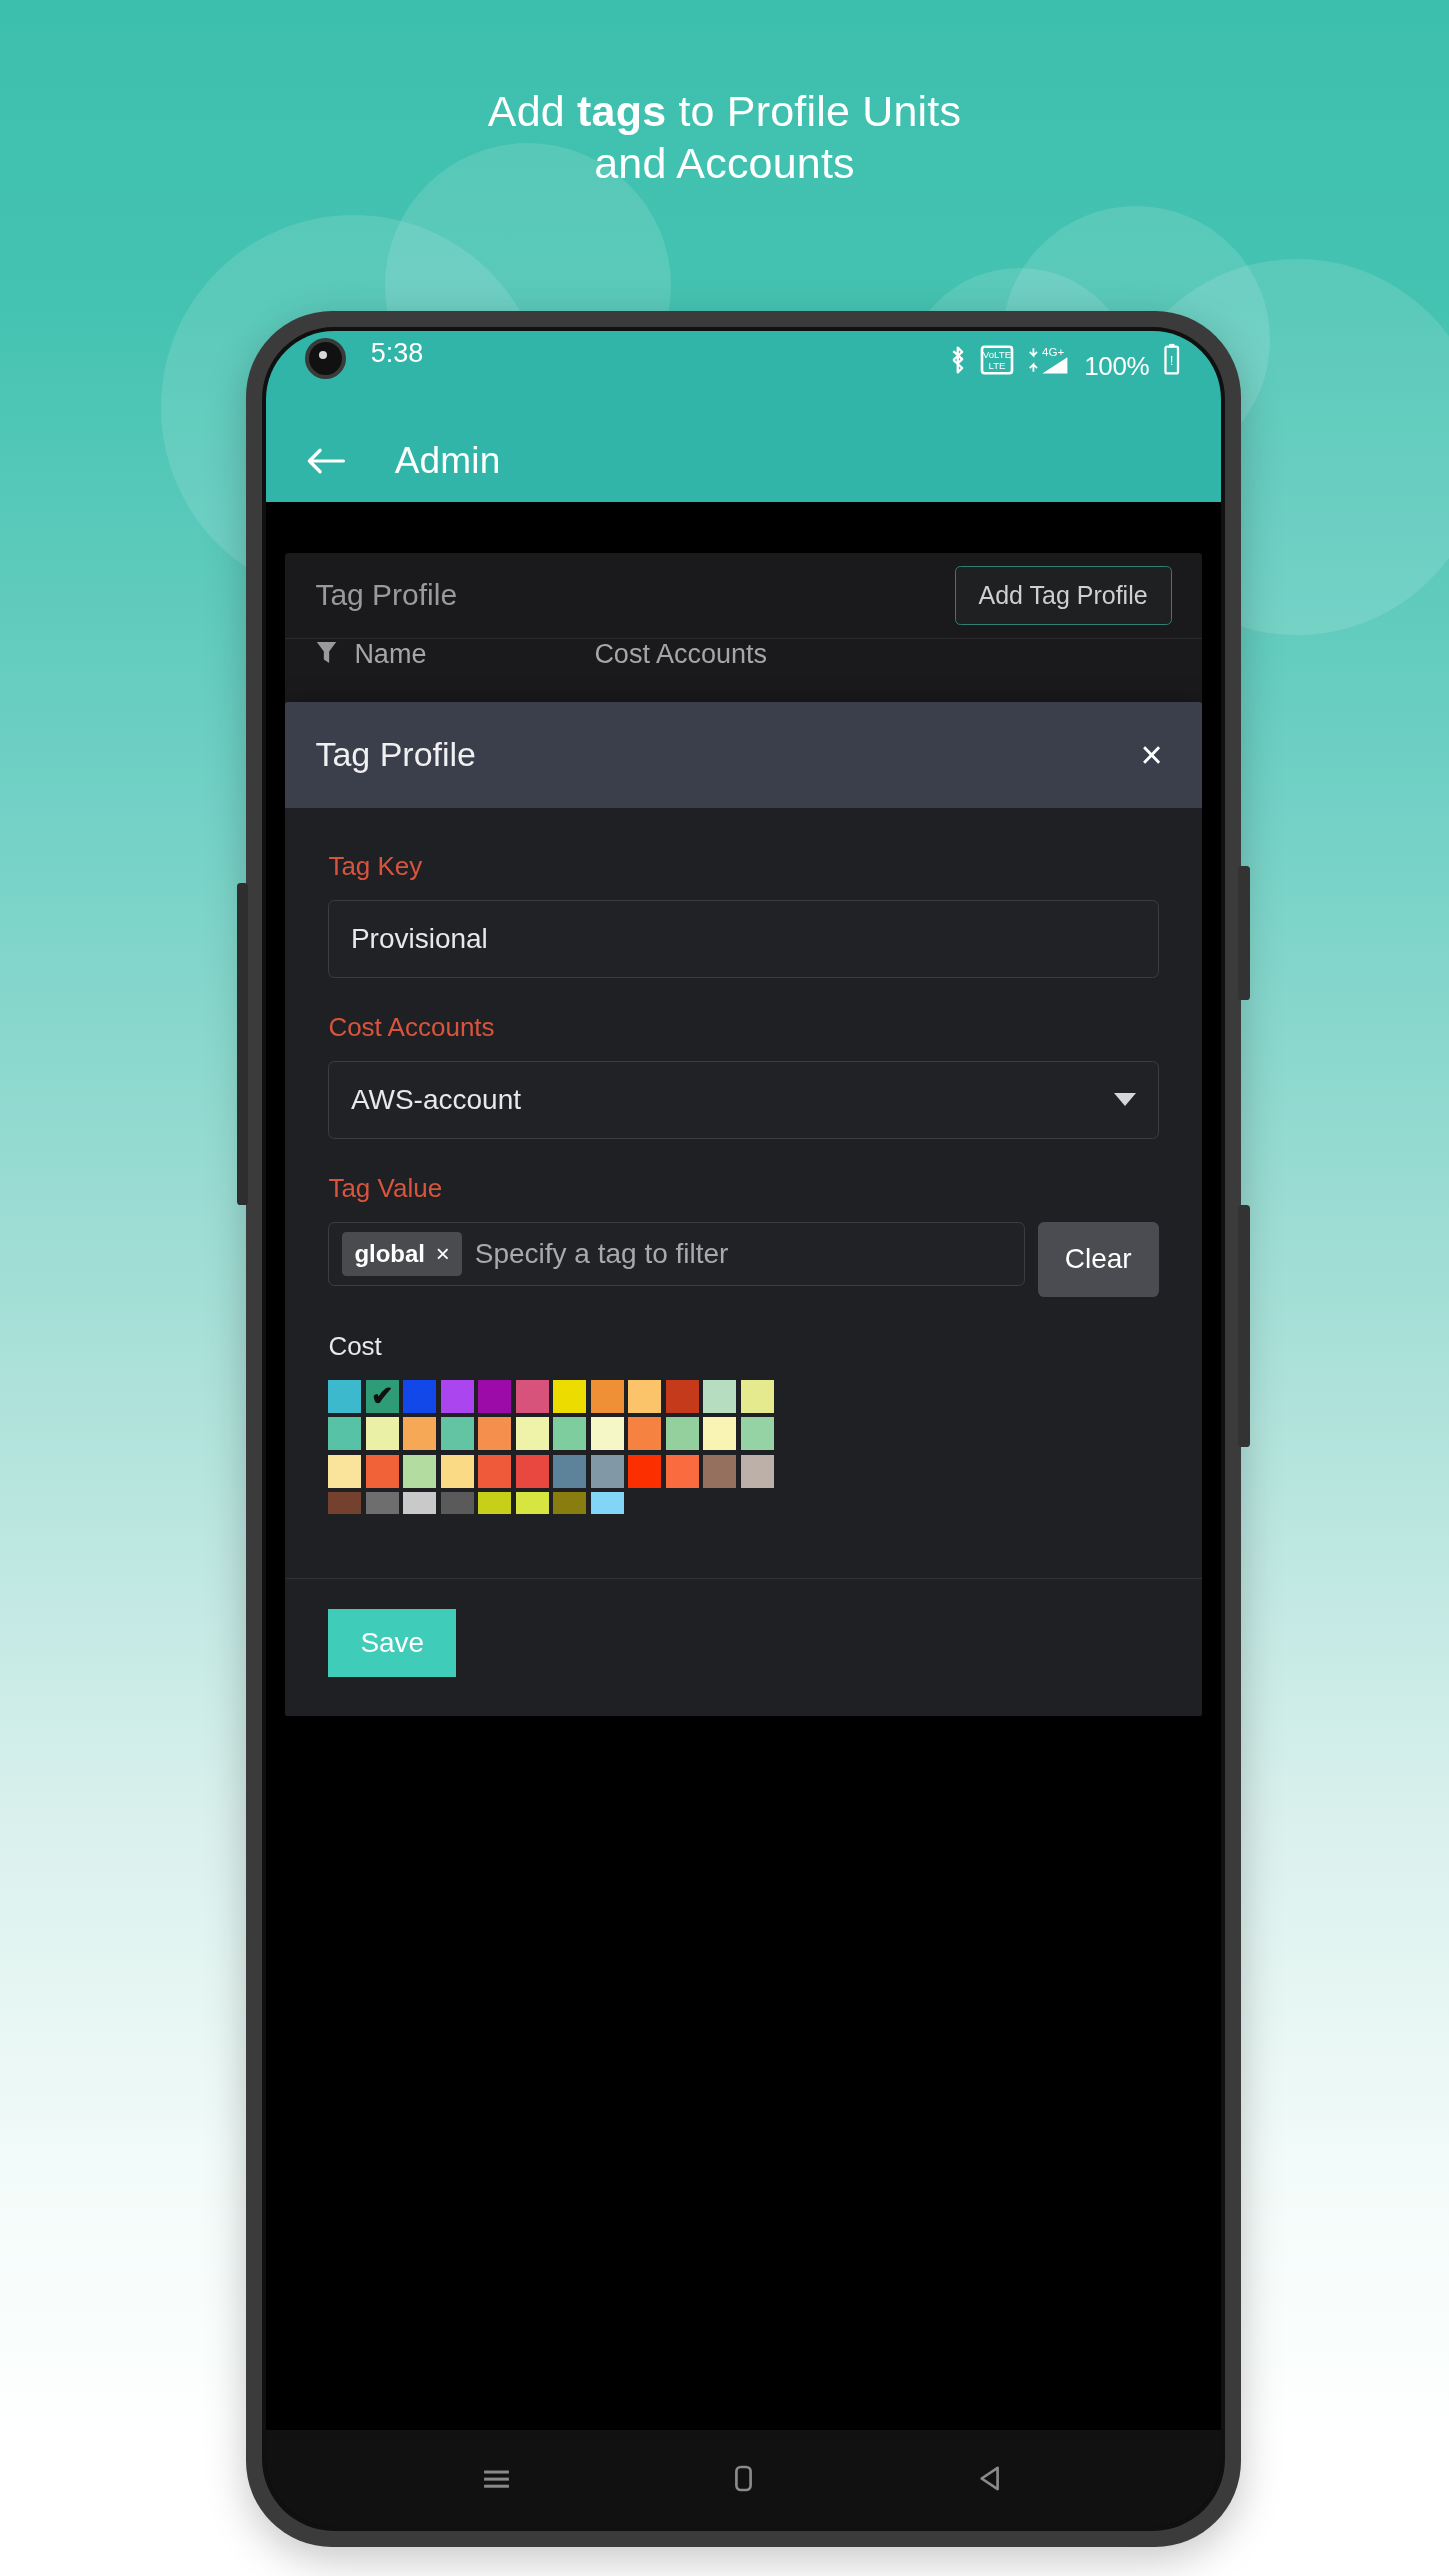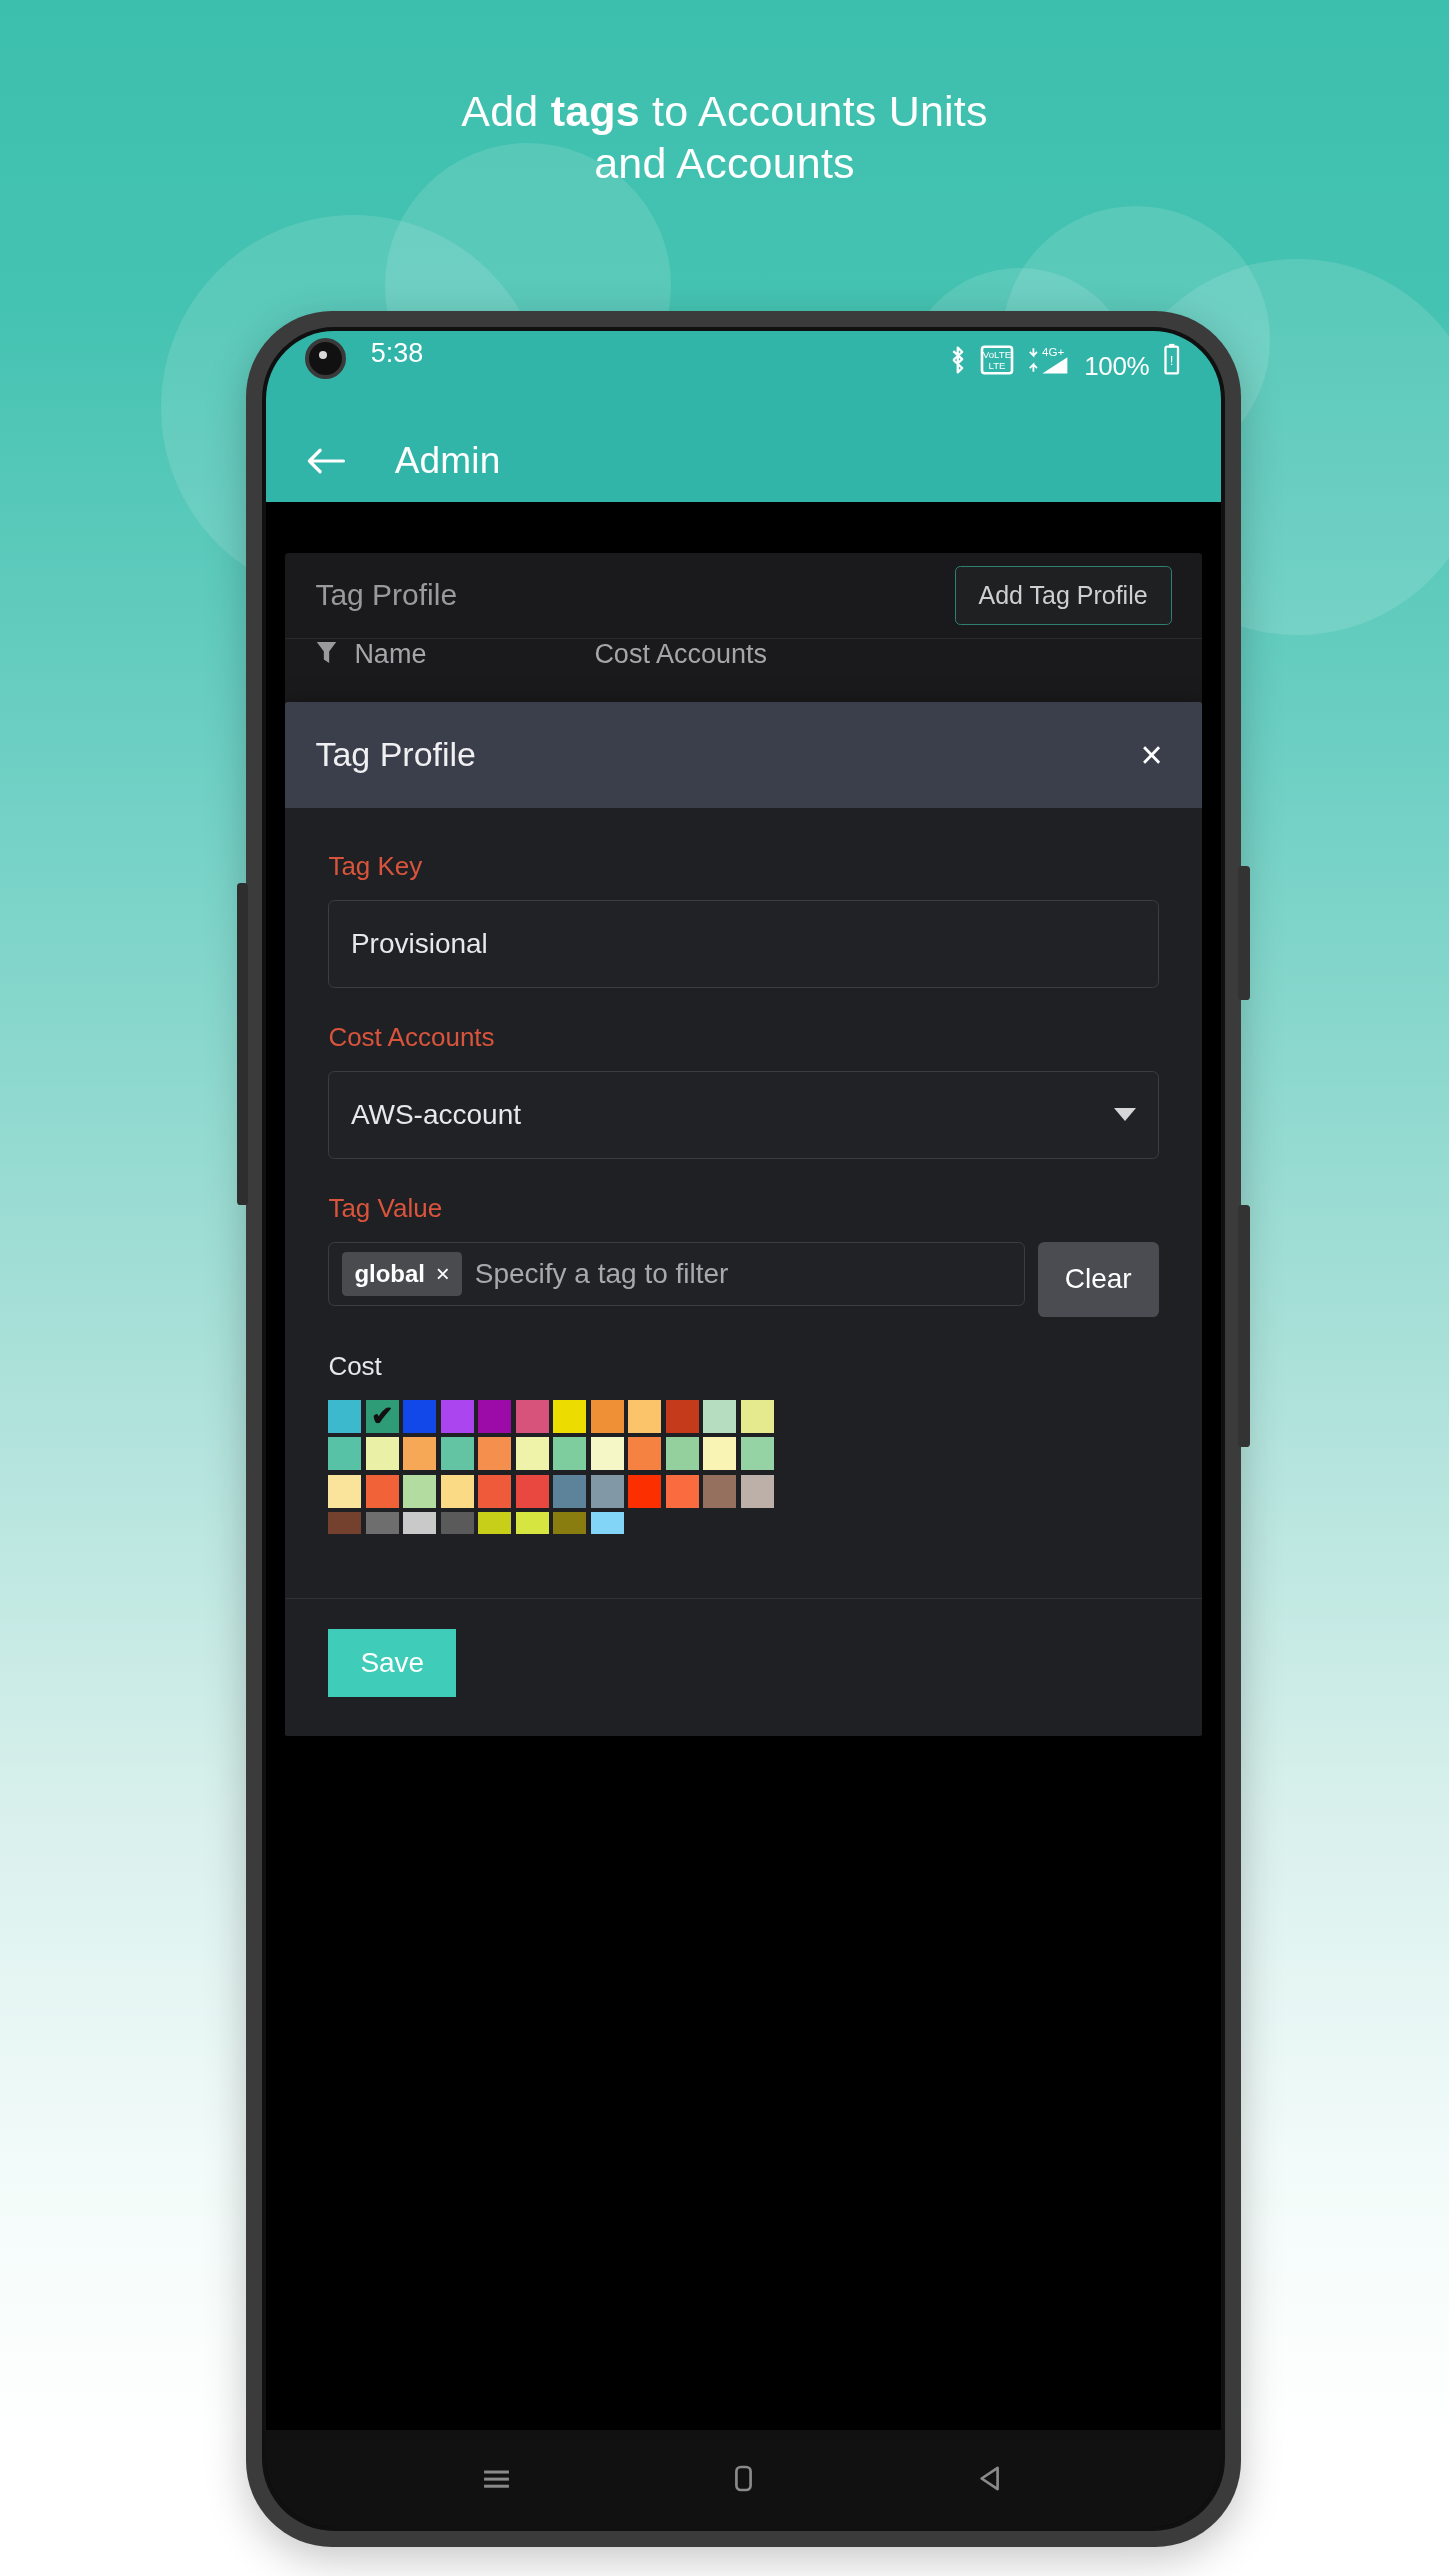--- a/index.html
+++ b/index.html
@@ -107,21 +107,21 @@
   }
   .modal-title { color:#f0f0f2; font-size:34px; }
   .close-x { color:#ffffff; font-size:38px; line-height:1; padding:5.4px 9px; cursor:pointer; }
 
   .modal-body { padding:43px 43px 30px 43px; background:#1f2023; }
   .field { margin-bottom:34px; }
   .flabel { color:#d9543c; font-size:26px; margin-bottom:18px; display:block; }
   .flabel.plain { color:#e8e8ea; }
   .finput {
     background:#212225; border:0.9px solid #3c3d41; border-radius:6.3px;
-    height:88px; display:flex; align-items:center; padding:0 21.5px;
+    height:78px; display:flex; align-items:center; padding:0 21.5px;
     color:#e8e8ea; font-size:28px;
   }
   .fselect { justify-content:space-between; }
   .caret { width:0;height:0;border-left:11.6px solid transparent;border-right:11.6px solid transparent;border-top:13.4px solid #d6d6d8; }
 
   .tagrow { display:flex; gap:12.5px; align-items:stretch; }
   .taginput {
     flex:1 1 auto; background:#212225; border:0.9px solid #3c3d41; border-radius:6.3px;
     height:64px; display:flex; align-items:center; padding:0 12.5px; gap:12.5px;
   }
@@ -161,21 +161,21 @@
 </head>
 <body>
 
 <div class="cloud c1"></div>
 <div class="cloud c2"></div>
 <div class="cloud c3"></div>
 <div class="cloud c4"></div>
 <div class="cloud c5"></div>
 
 <div class="headline">
-  <span><span>Add </span><b>tags</b><span> to Accounts Units</span></span><br>
+  <span><span>Add </span><b>tags</b><span> to Profile Units</span></span><br>
   <span>and Accounts</span>
 </div>
 
 <div class="phone">
   <div class="side-btn sb1"></div>
   <div class="side-btn sb2"></div>
   <div class="side-btn-l"></div>
 
   <div class="screen">
 

